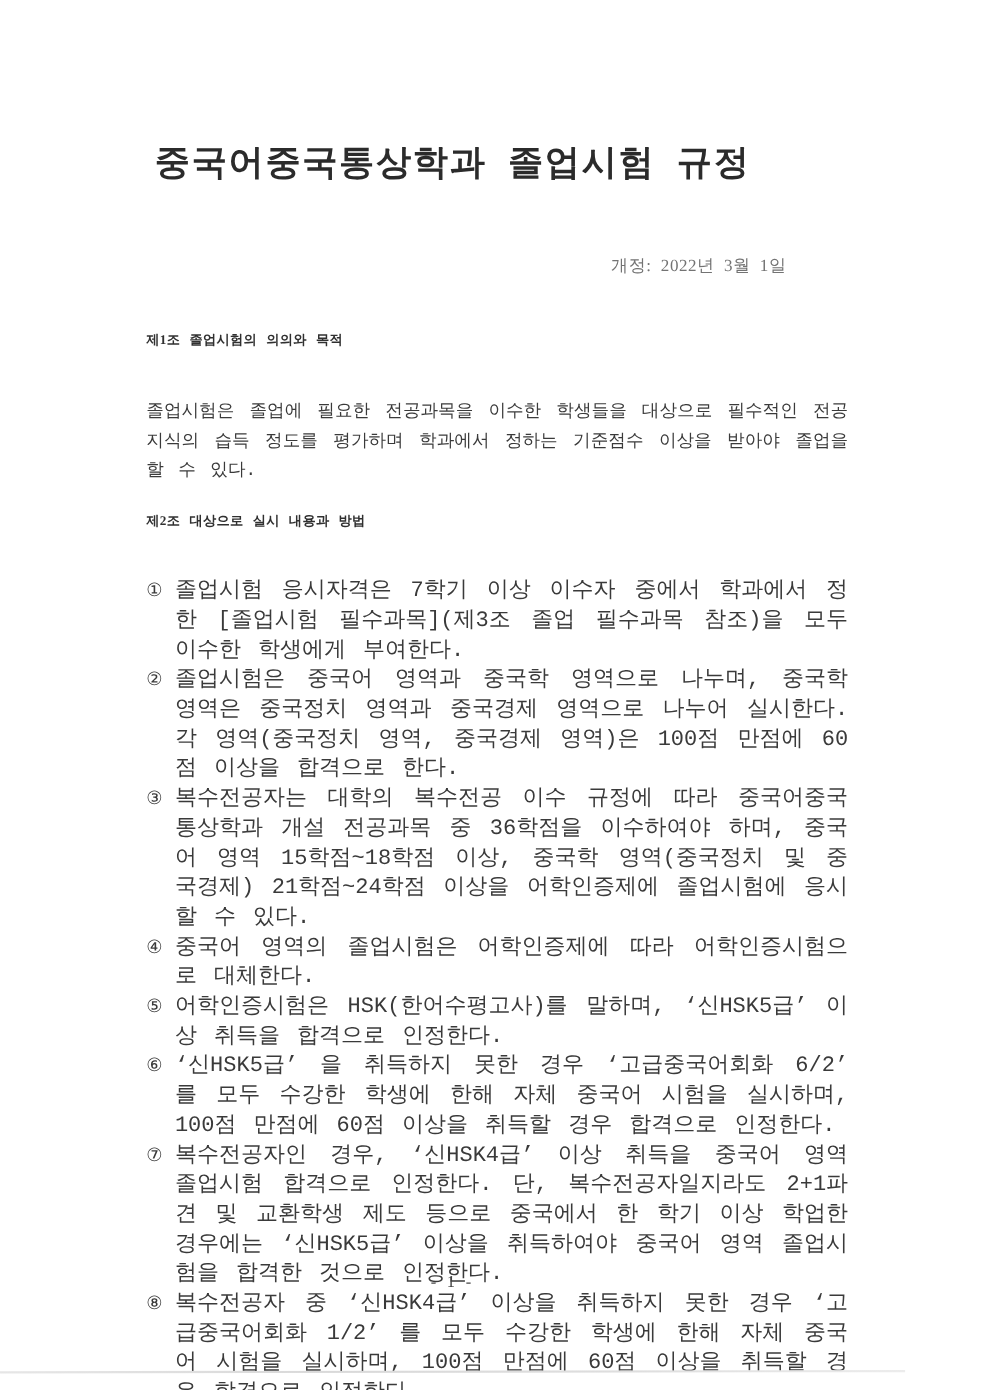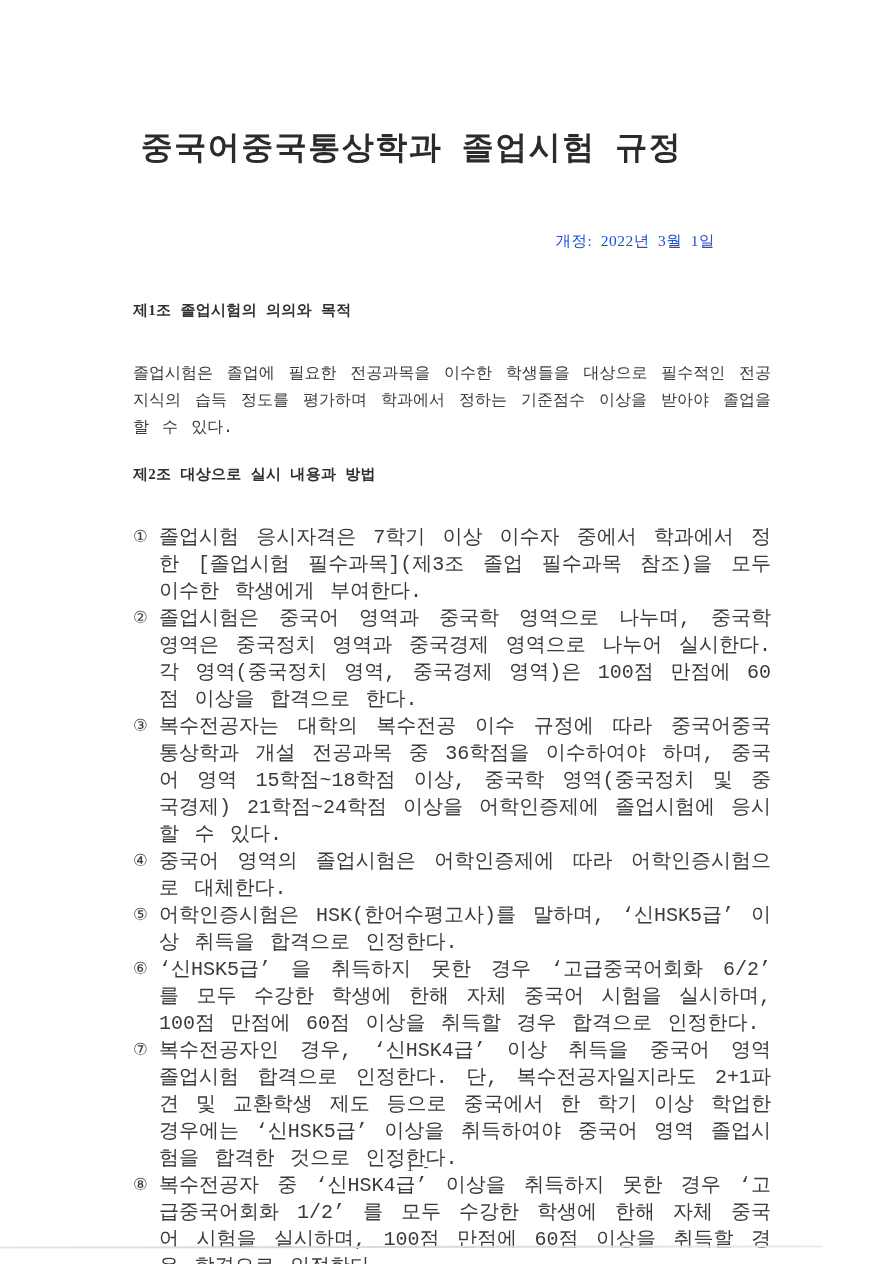--- a/index.html
+++ b/index.html
@@ -29,27 +29,27 @@
     color: #2b2b2b;
     white-space: nowrap;
   }
   .revision {
     position: absolute;
     top: 231px;
     right: 108px;
     font-size: 15.5px;
     letter-spacing: 0.5px;
     word-spacing: 4px;
-    color: #1d4ed8;
+    color: #737373;
   }
   .sec-heading {
     position: absolute;
     left: 133px;
     width: 638px;
-    font-size: 15px;
+    font-size: 12px;
     font-weight: bold;
     letter-spacing: 0.3px;
     word-spacing: 5px;
     color: #303030;
   }
   .sec1-heading { top: 301px; }
   .sec2-heading { top: 465px; }
   .body-text {
     position: absolute;
     left: 133px;

